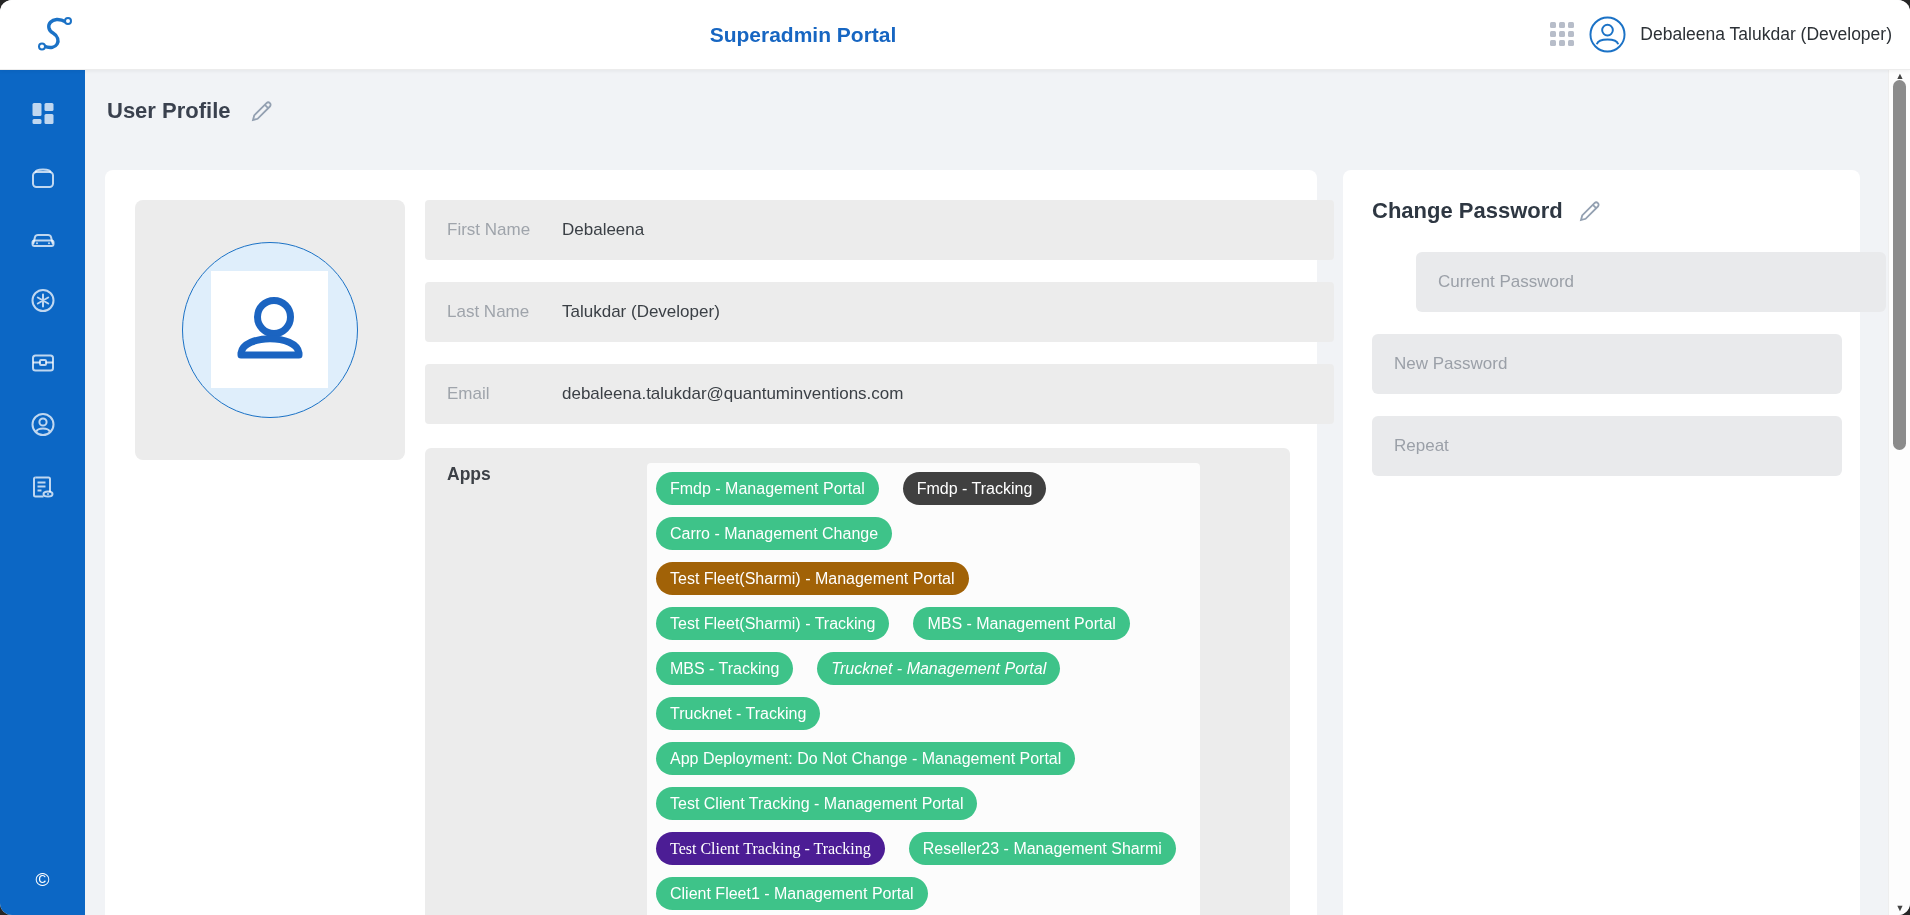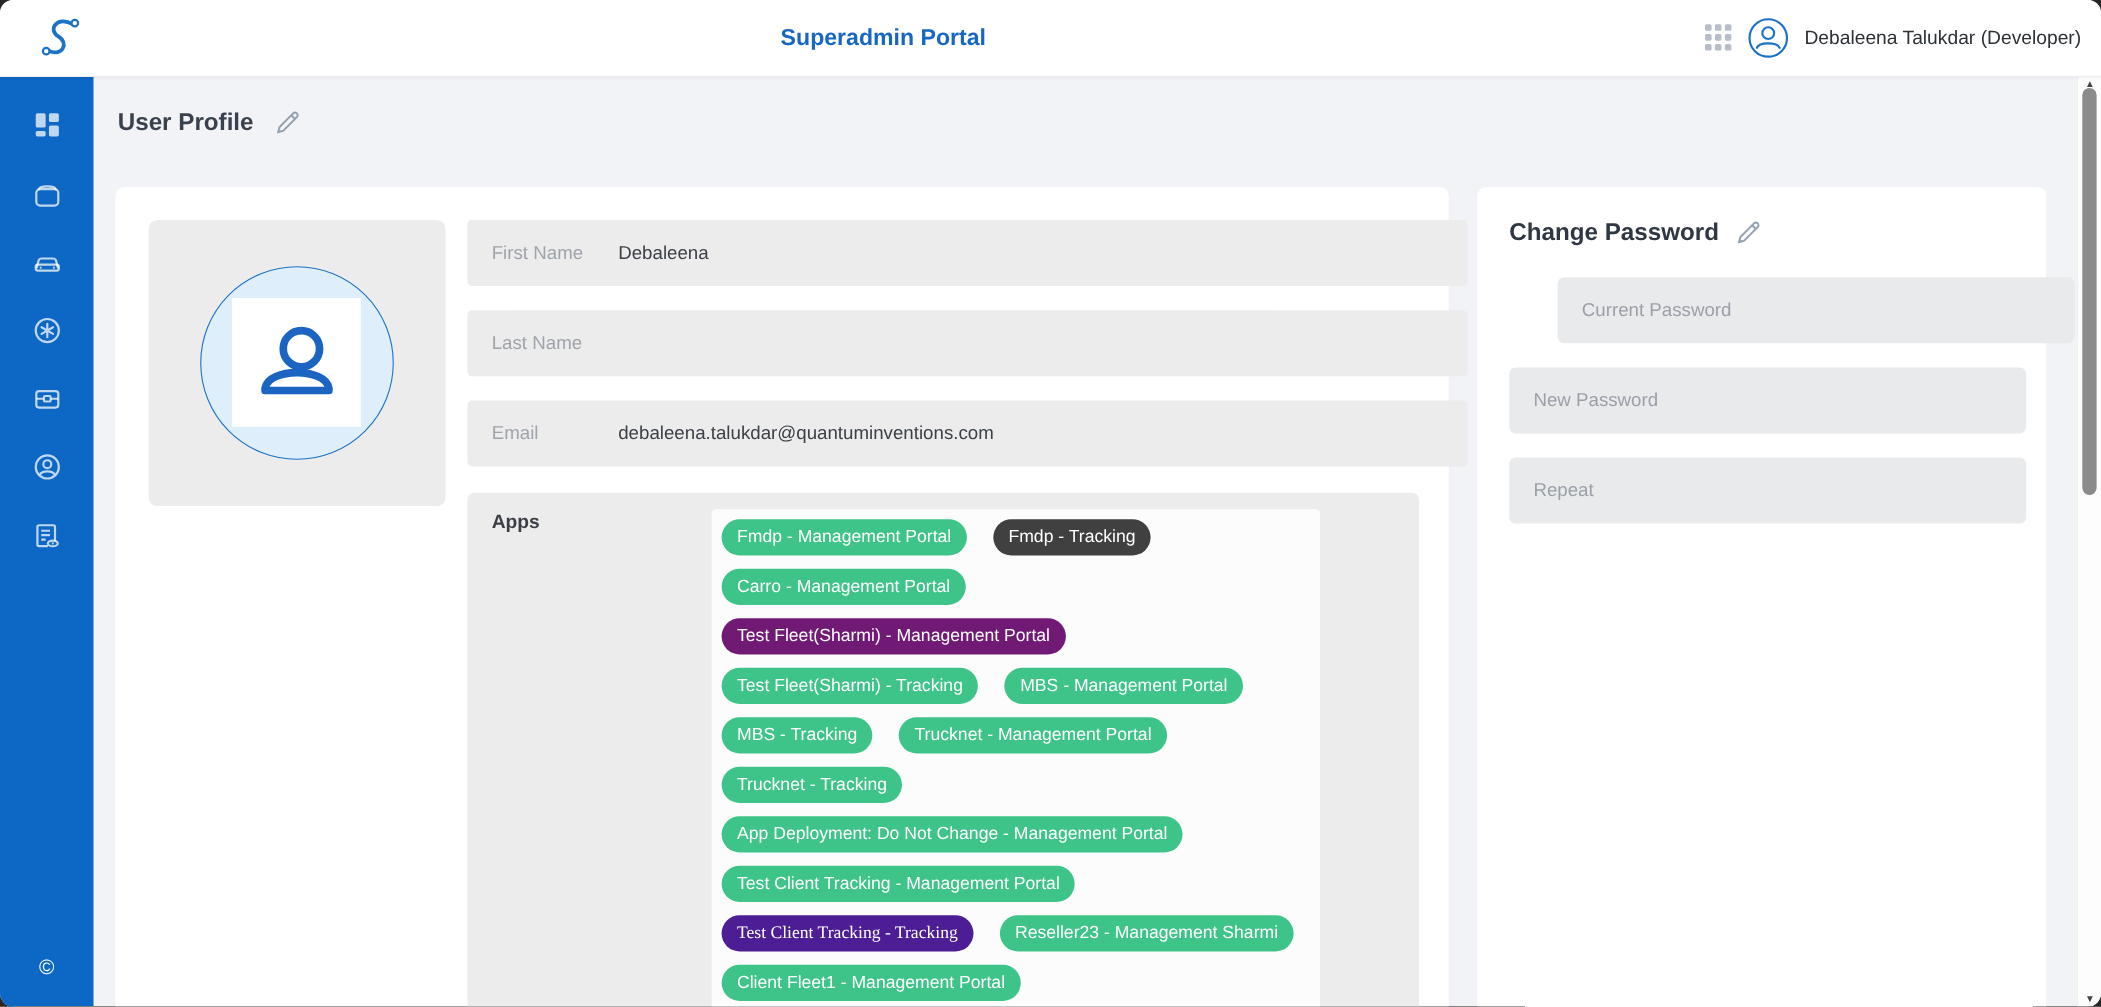--- a/index.html
+++ b/index.html
@@ -173,38 +173,39 @@
         </div>
       </div>
     </div>
 
     <div class="frow" style="top:30px">
       <span class="lbl">First Name</span>
       <span class="val">Debaleena</span>
     </div>
     <div class="frow" style="top:112px">
       <span class="lbl">Last Name</span>
+      <span class="val">Talukdar (Developer)</span>
     </div>
     <div class="frow" style="top:194px">
       <span class="lbl">Email</span>
       <span class="val">debaleena.talukdar@quantuminventions.com</span>
     </div>
 
     <div class="apps-row">
       <span class="lbl">Apps</span>
       <div class="pills-box">
         <div class="pills" id="pills">
             <span class="pill" style="background: rgb(62, 195, 137);">Fmdp - Management Portal</span>
             <span class="pill" style="background: #404040;">Fmdp - Tracking</span>
-            <span class="pill" style="background: rgb(62, 195, 137);">Carro - Management Portal</span>
-            <span class="pill" style="background: #701a75;">Test Fleet(Sharmi) - Management Portal</span>
+            <span class="pill" style="background: rgb(62, 195, 137);">Carro - Management Change</span>
+            <span class="pill" style="background: #a16207;">Test Fleet(Sharmi) - Management Portal</span>
             <span class="pill" style="background: rgb(62, 195, 137);">Test Fleet(Sharmi) - Tracking</span>
             <span class="pill" style="background: rgb(62, 195, 137);">MBS - Management Portal</span>
             <span class="pill" style="background: rgb(62, 195, 137);">MBS - Tracking</span>
-            <span class="pill" style="background: rgb(62, 195, 137);">Trucknet - Management Portal</span>
+            <span class="pill" style="background: rgb(62, 195, 137); font-style: italic;">Trucknet - Management Portal</span>
             <span class="pill" style="background: rgb(62, 195, 137);">Trucknet - Tracking</span>
             <span class="pill" style="background: rgb(62, 195, 137);">App Deployment: Do Not Change - Management Portal</span>
             <span class="pill" style="background: rgb(62, 195, 137); text-align: center;">Test Client Tracking - Management Portal</span>
             <span class="pill" style="background: #4c1d95; font-family: Liberation Serif, serif;">Test Client Tracking - Tracking</span>
             <span class="pill" style="background: rgb(62, 195, 137);">Reseller23 - Management Sharmi</span>
             <span class="pill" style="background: rgb(62, 195, 137);">Client Fleet1 - Management Portal</span>
           </div>
       </div>
     </div>
   </div>

